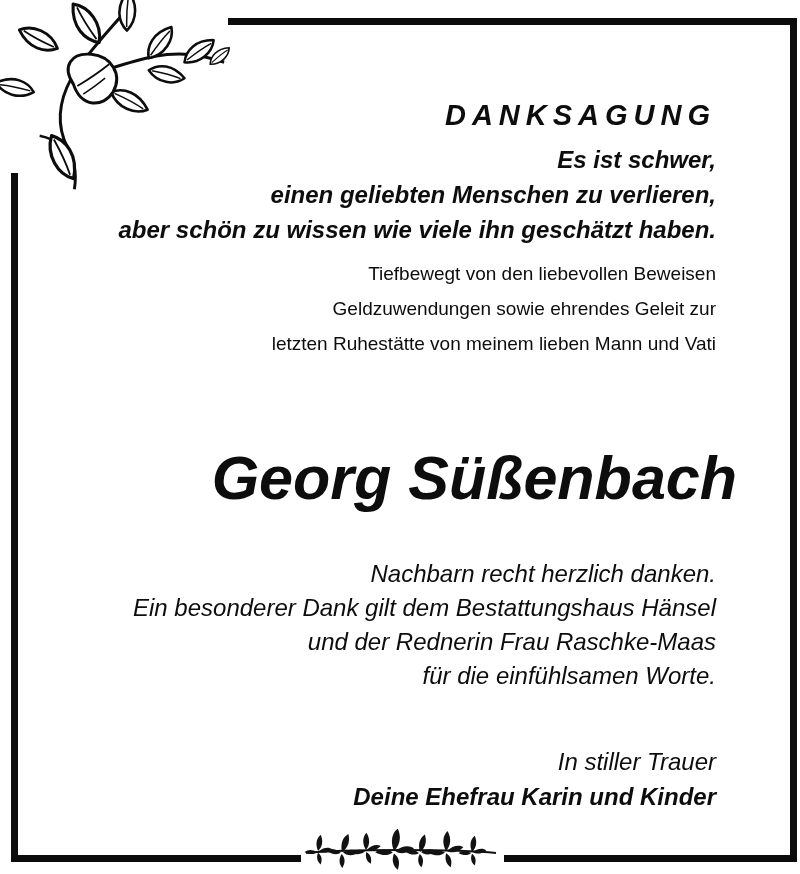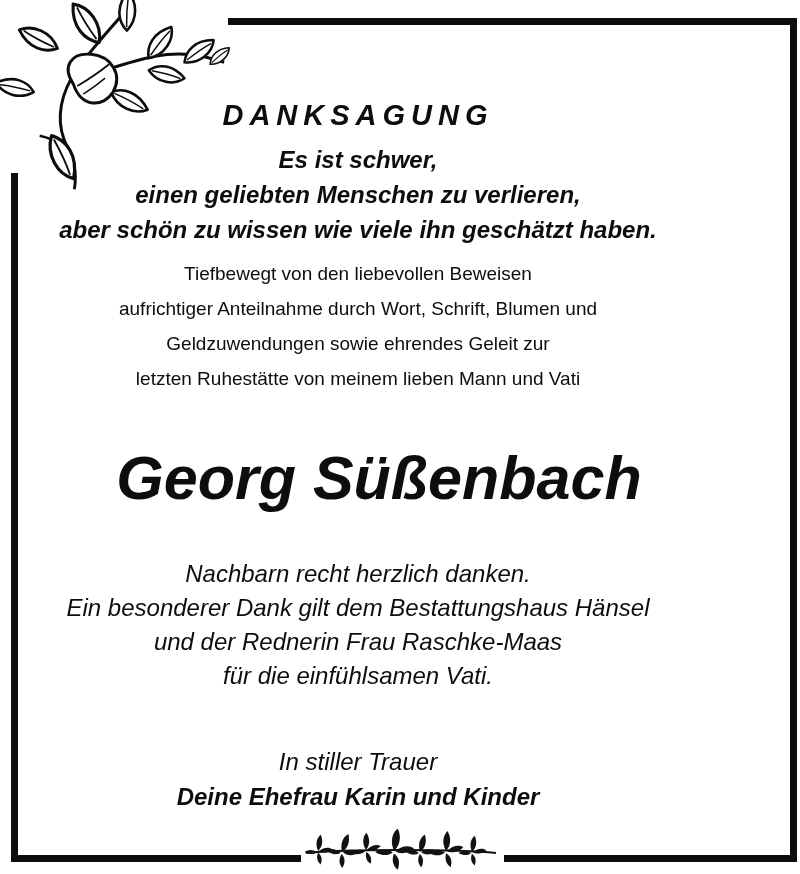--- a/index.html
+++ b/index.html
@@ -14,21 +14,21 @@
   .frame { position:absolute; background:#0c0c0c; }
   #border-top    { left:228px; right:3px; top:18px; height:7px; }
   #border-right  { right:3px; width:7px; top:18px; bottom:12px; }
   #border-left   { left:11px; width:7px; top:173px; bottom:12px; }
   #border-bottom-left  { left:11px; width:290px; bottom:12px; height:7px; }
   #border-bottom-right { left:504px; right:3px; bottom:12px; height:7px; }
 
   .corner-floral { position:absolute; left:0; top:0; width:238px; height:192px; }
   .bottom-floral { position:absolute; left:302px; top:829px; width:198px; height:44px; }
 
-  .tb { position:absolute; left:0; width:716px; text-align:center; white-space:nowrap; }
+  .tb { position:absolute; left:0; width:716px; text-align:right; white-space:nowrap; }
   #title {
     top:79px; font-size:29px; font-weight:bold; font-style:italic;
     letter-spacing:6px; line-height:34px;
   }
   #intro   { top:142px; font-size:24px; font-weight:bold; font-style:italic; line-height:35px; }
   #ack     { top:256px; font-size:19px; line-height:35px; }
   #name    { top:438px; font-size:61px; font-weight:bold; font-style:italic; line-height:80px;padding-left:21px; }
   #thanks  { top:557px; font-size:24px; font-style:italic; line-height:34px; }
   #closing { top:744px; font-size:24px; font-style:italic; line-height:35px; }
   #closing .sig { font-weight:bold; }
@@ -95,32 +95,31 @@
   <h1 class="tb" id="title">DANKSAGUNG</h1>
 
   <div class="tb" id="intro">
     <span class="line">Es ist schwer,</span>
     <span class="line">einen geliebten Menschen zu verlieren,</span>
     <span class="line">aber schön zu wissen wie viele ihn geschätzt haben.</span>
   </div>
 
   <div class="tb" id="ack">
     <span class="line">Tiefbewegt von den liebevollen Beweisen</span>
-    <span class="line">aufrichtiger Anteilnahme durch Wort, Schrift, Blumen und</span>
     <span class="line">Geldzuwendungen sowie ehrendes Geleit zur</span>
     <span class="line">letzten Ruhestätte von meinem lieben Mann und Vati</span>
   </div>
 
   <div class="tb" id="name">Georg Süßenbach</div>
 
   <div class="tb" id="thanks">
     <span class="line">Nachbarn recht herzlich danken.</span>
     <span class="line">Ein besonderer Dank gilt dem Bestattungshaus Hänsel</span>
     <span class="line">und der Rednerin Frau Raschke-Maas</span>
-    <span class="line">für die einfühlsamen Vati.</span>
+    <span class="line">für die einfühlsamen Worte.</span>
   </div>
 
   <div class="tb" id="closing">
     <span class="line">In stiller Trauer</span>
     <span class="line sig">Deine Ehefrau Karin und Kinder</span>
   </div>
 
 </div>
 
 </body></html>

